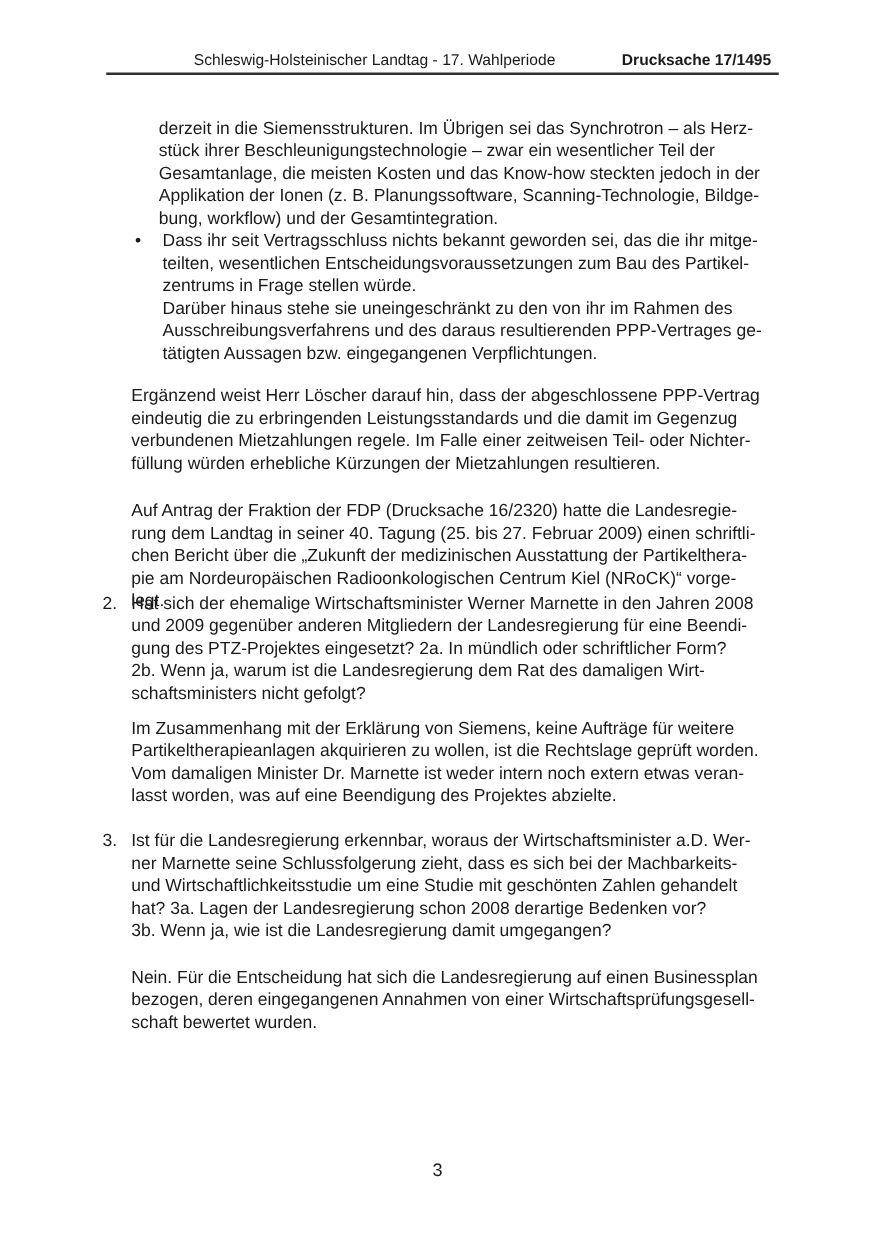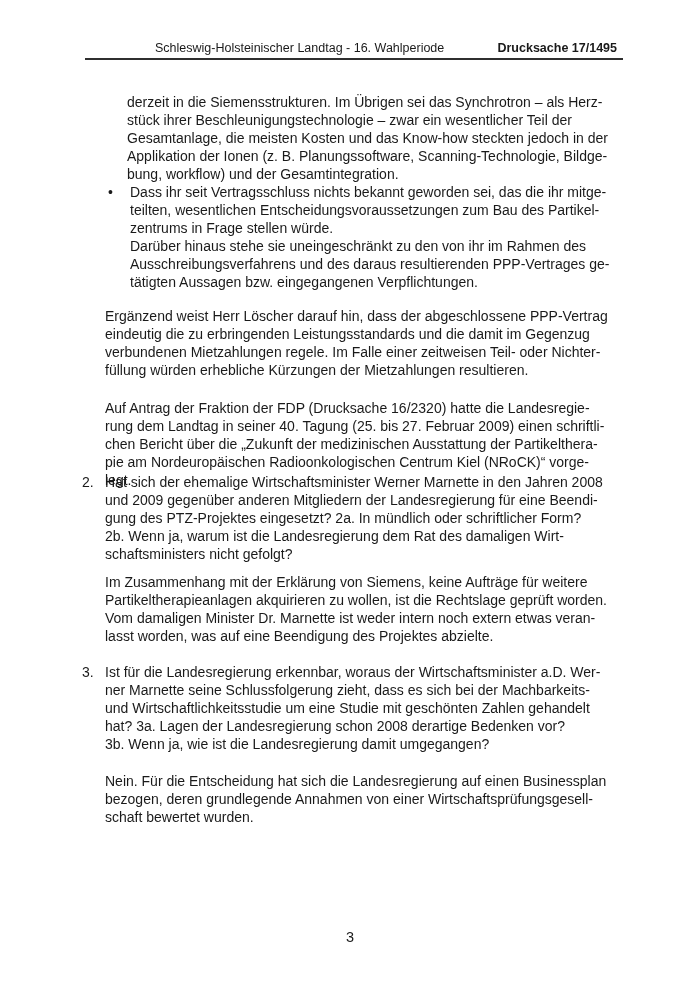--- a/index.html
+++ b/index.html
@@ -82,21 +82,21 @@
     font-size: 14.5px;
     line-height: 18px;
   }
 </style>
 </head>
 <body>
 
 <div class="page">
 
   <div class="header">
-    <span class="header-left">Schleswig-Holsteinischer Landtag - 16. Wahlperiode</span>
+    <span class="header-left">Schleswig-Holsteinischer Landtag - 17. Wahlperiode</span>
     <span class="header-right">Drucksache 17/1495</span>
   </div>
 
   <div class="block indent textlines" style="top:93px;">derzeit in die Siemensstrukturen. Im Übrigen sei das Synchrotron – als Herz-
 stück ihrer Beschleunigungstechnologie – zwar ein wesentlicher Teil der
 Gesamtanlage, die meisten Kosten und das Know-how steckten jedoch in der
 Applikation der Ionen (z. B. Planungssoftware, Scanning-Technologie, Bildge-
 bung, workflow) und der Gesamtintegration.</div>
 
   <div class="block bullet-row" style="top:183px;">
@@ -137,18 +137,18 @@
   <div class="block q-row" style="top:663px;">
     <span class="q-num">3.</span>
     <span class="q-text textlines">Ist für die Landesregierung erkennbar, woraus der Wirtschaftsminister a.D. Wer-
 ner Marnette seine Schlussfolgerung zieht, dass es sich bei der Machbarkeits-
 und Wirtschaftlichkeitsstudie um eine Studie mit geschönten Zahlen gehandelt
 hat? 3a. Lagen der Landesregierung schon 2008 derartige Bedenken vor?
 3b. Wenn ja, wie ist die Landesregierung damit umgegangen?</span>
   </div>
 
   <div class="block para textlines" style="top:772px;">Nein. Für die Entscheidung hat sich die Landesregierung auf einen Businessplan
-bezogen, deren grundlegende Annahmen von einer Wirtschaftsprüfungsgesell-
+bezogen, deren eingegangenen Annahmen von einer Wirtschaftsprüfungsgesell-
 schaft bewertet wurden.</div>
 
   <div class="footer">3</div>
 
 </div>
 
 </body></html>

